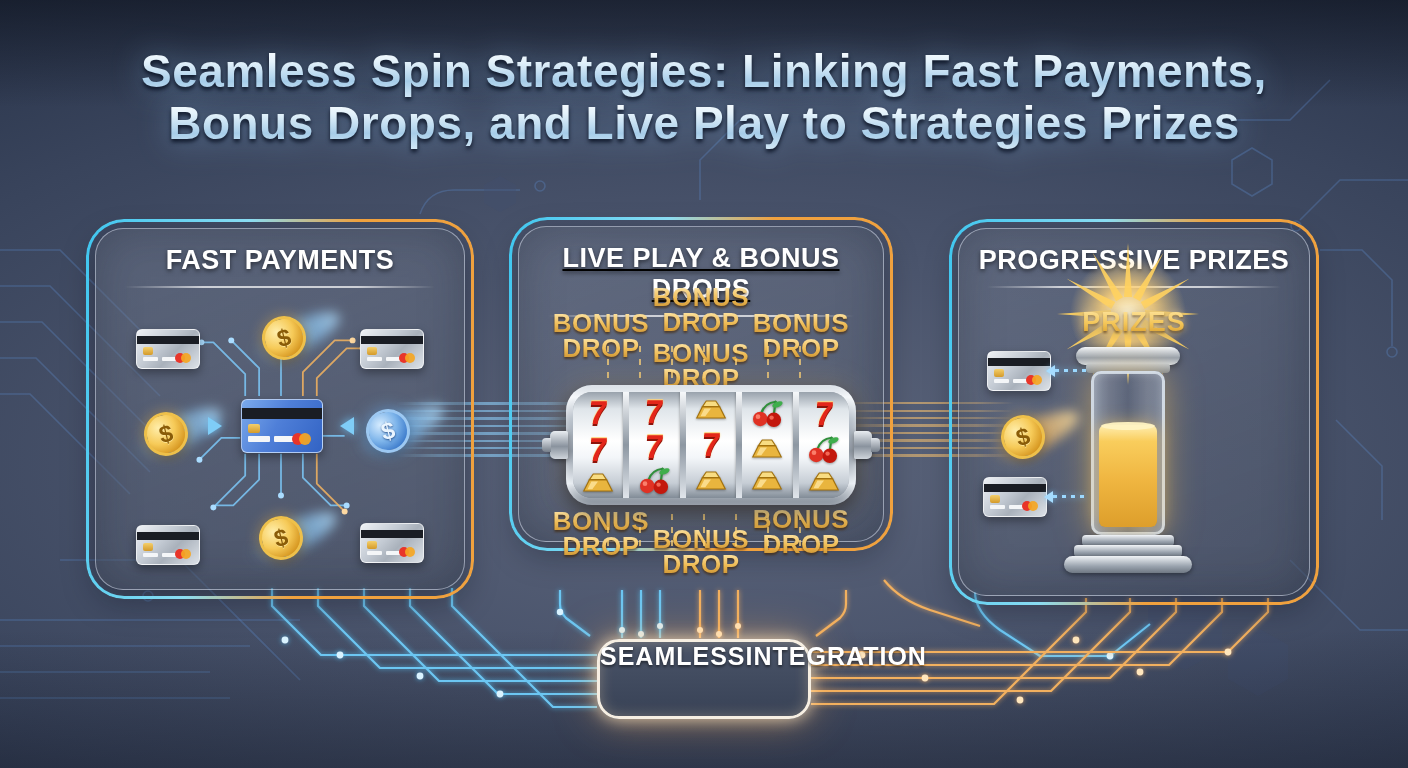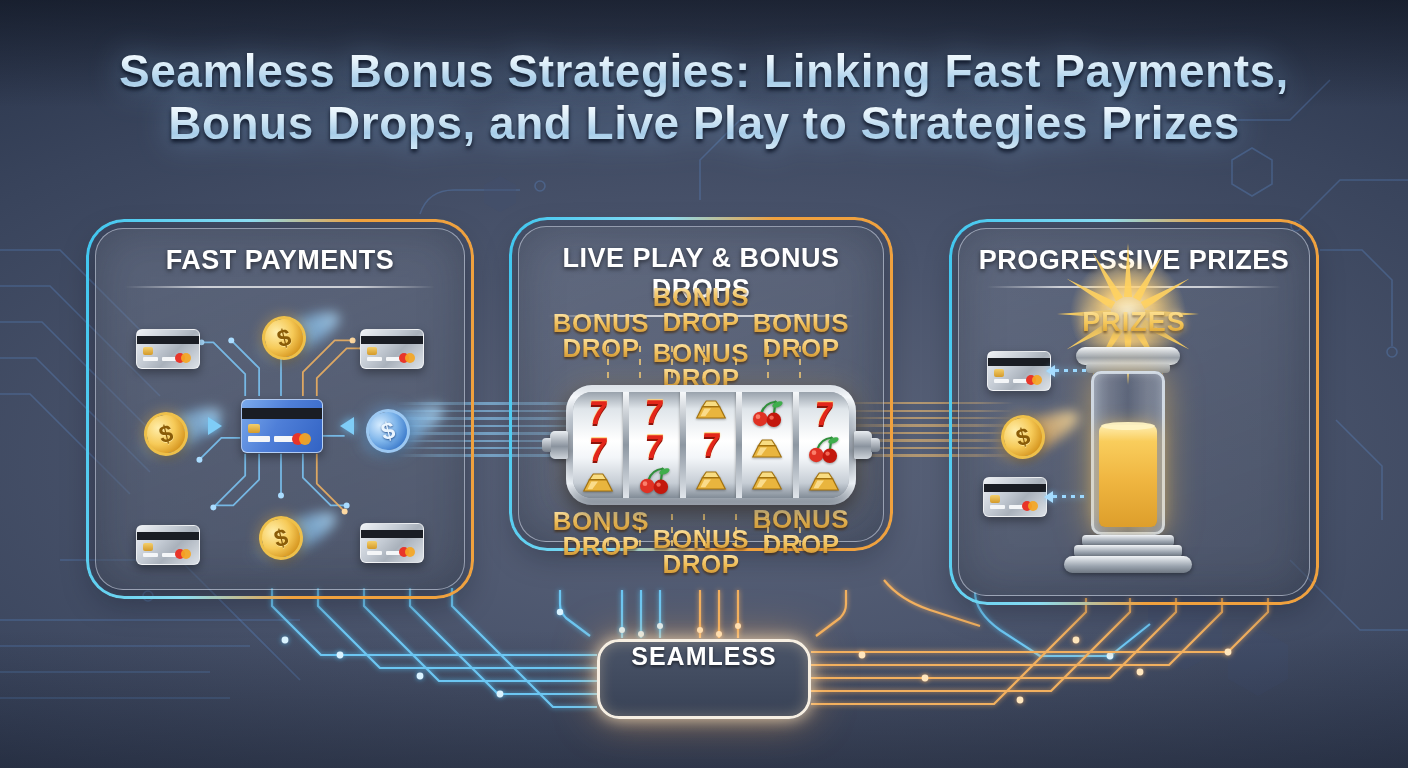--- a/index.html
+++ b/index.html
@@ -32,21 +32,21 @@
   .panel{position:absolute;border-radius:28px;
     background:linear-gradient(160deg, rgba(138,146,164,.34) 0%, rgba(96,104,122,.44) 55%, rgba(78,86,104,.5) 100%);
     border:1.5px solid rgba(205,214,228,.55);
     box-shadow:inset 0 0 46px rgba(18,24,38,.28), 0 12px 32px rgba(8,12,22,.35);}
   .panel::before{content:'';position:absolute;inset:-10px;border-radius:38px;padding:2.6px;
     background:linear-gradient(100deg,var(--accent-cyan) 0%,#8adcf2 36%,var(--accent-orange) 60%,var(--accent-orange) 100%);
     -webkit-mask:linear-gradient(#000 0 0) content-box,linear-gradient(#000 0 0);
     -webkit-mask-composite:xor;mask:linear-gradient(#000 0 0) content-box,linear-gradient(#000 0 0);mask-composite:exclude;
     filter:drop-shadow(0 0 7px rgba(80,200,255,.55)) drop-shadow(0 0 7px rgba(255,175,75,.45));pointer-events:none;}
   .p-left{left:95px;top:228px;width:370px;height:362px;}
-  .p-mid{left:518px;top:226px;width:366px;height:316px;}
+  .p-mid{left:518px;top:226px;width:366px;height:316px;text-decoration:underline;}
   .p-right{left:958px;top:228px;width:352px;height:368px;}
   .ptitle{margin-top:16px;text-align:center;font-size:27px;font-weight:bold;color:#fff;
     letter-spacing:.5px;text-shadow:0 2px 4px rgba(0,0,0,.55);}
   .pdivider{width:84%;height:2px;margin:10px auto 0;
     background:linear-gradient(90deg,transparent,rgba(255,255,255,.7) 25% 75%,transparent);}
 
   
   .ccard{position:absolute;border-radius:6px;box-shadow:0 4px 10px rgba(0,0,0,.35);}
   .ccard.silver{width:64px;height:40px;background:linear-gradient(135deg,#eef1f5 0%,#c3cad3 40%,#a9b1bb 60%,#dde2e8 100%);border:1px solid rgba(255,255,255,.6);}
   .ccard.bluec{width:82px;height:54px;background:linear-gradient(120deg,#7baaec 0%,#4f7fd8 45%,#3263c4 100%);border:1px solid rgba(220,235,255,.7);}
@@ -163,21 +163,21 @@
     background-image:repeating-linear-gradient(0deg,transparent 0 5px,currentColor 5px 7.5px);
     -webkit-mask:linear-gradient(90deg,transparent,#000 22% 78%,transparent);
             mask:linear-gradient(90deg,transparent,#000 22% 78%,transparent);
     filter:blur(.6px);}
   .st-blue{color:rgba(145,212,255,.6);left:396px;top:398px;width:192px;height:64px;}
   .st-gold{color:rgba(255,198,112,.55);left:842px;top:402px;width:172px;height:60px;}
 
   
   .integration{position:absolute;left:597px;top:639px;width:214px;height:80px;border-radius:22px;
     background:linear-gradient(180deg,rgba(74,84,104,.95),rgba(56,66,86,.95));
-    border:3px solid #f7efe2;text-align:center;display:flex;flex-direction:column;justify-content:flex-start;
+    border:3px solid #f7efe2;text-align:center;display:flex;flex-direction:row;justify-content:flex-start;
     box-shadow:0 0 16px rgba(255,235,200,.75),0 0 42px rgba(255,175,85,.5),inset 0 0 14px rgba(255,225,180,.3);}
   .integration div{font-size:25px;font-weight:bold;color:#fff;letter-spacing:1px;line-height:1.12;
     text-shadow:0 2px 3px rgba(0,0,0,.5);}
 </style>
 </head>
 <body>
 
 <div class="stage">
 
   <svg class="bg-svg" viewBox="0 0 1408 768">
@@ -258,21 +258,21 @@
       <circle cx="862" cy="655" r="3.4"></circle>
         <circle cx="925" cy="678" r="3.4"></circle>
       <circle cx="700" cy="630" r="3"></circle>
         <circle cx="719" cy="634" r="3"></circle>
         <circle cx="738" cy="626" r="3"></circle>
       <circle cx="1076" cy="640" r="3.4"></circle>
     </g>
   </svg>
 
   <header class="title-wrap">
-    <div class="title-line">Seamless Bonus Strategies: Linking Fast Payments,</div>
+    <div class="title-line">Seamless Spin Strategies: Linking Fast Payments,</div>
     <div class="title-line">Bonus Drops, and Live Play to Strategies Prizes</div>
   </header>
 
   <section class="panel p-left">
     <h2 class="ptitle">FAST PAYMENTS</h2>
     <div class="pdivider"></div>
 
     <svg class="fp-traces" viewBox="0 0 370 362">
       <g stroke="rgba(125,200,248,.85)" stroke-width="1.8" fill="none" stroke-linejoin="round">
         <path d="M150 168 V146 L118 114 H106"></path>
@@ -578,15 +578,16 @@
     </div>
   </section>
 
   <div class="layer-fx">
     <div class="streaks st-blue"></div>
     <div class="streaks st-gold"></div>
   </div>
 
   <div class="integration">
     <div>SEAMLESS</div>
+    <div>INTEGRATION</div>
   </div>
 
 </div>
 
 </body></html>

